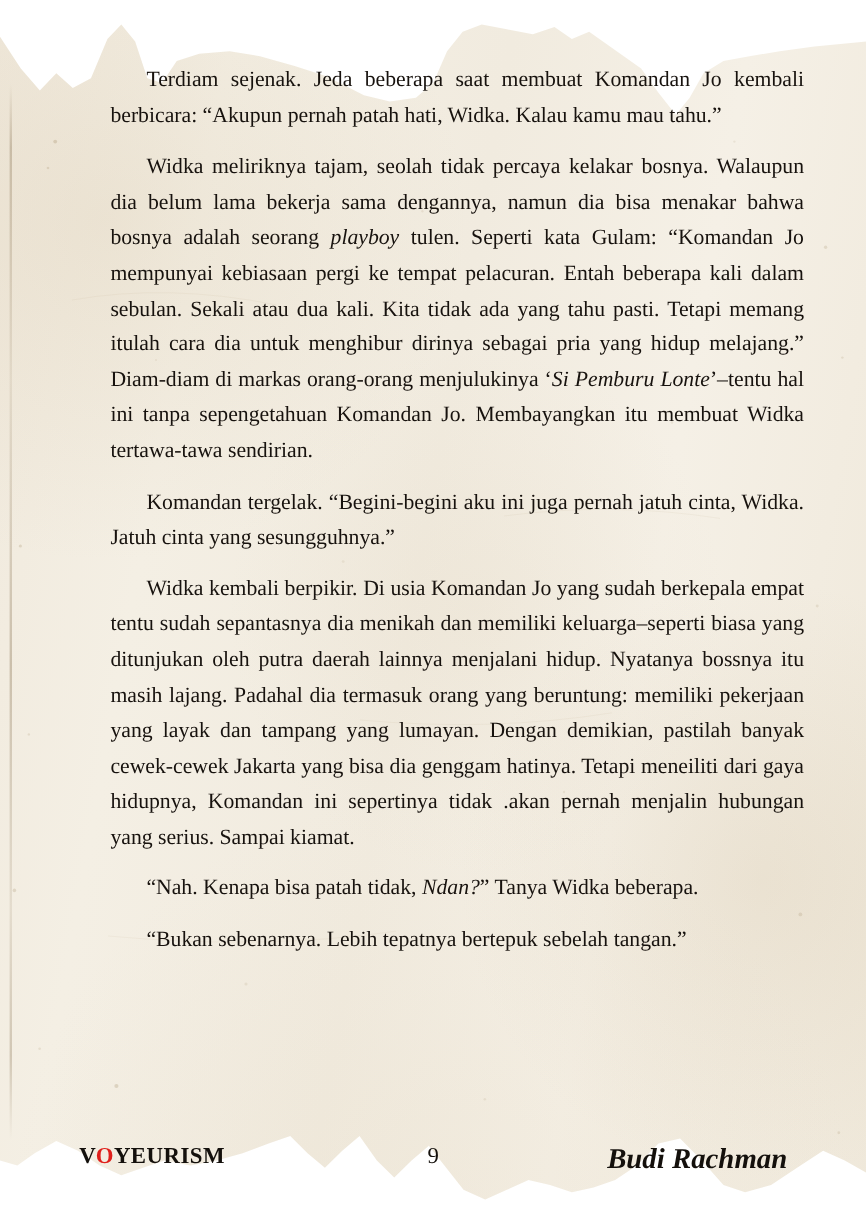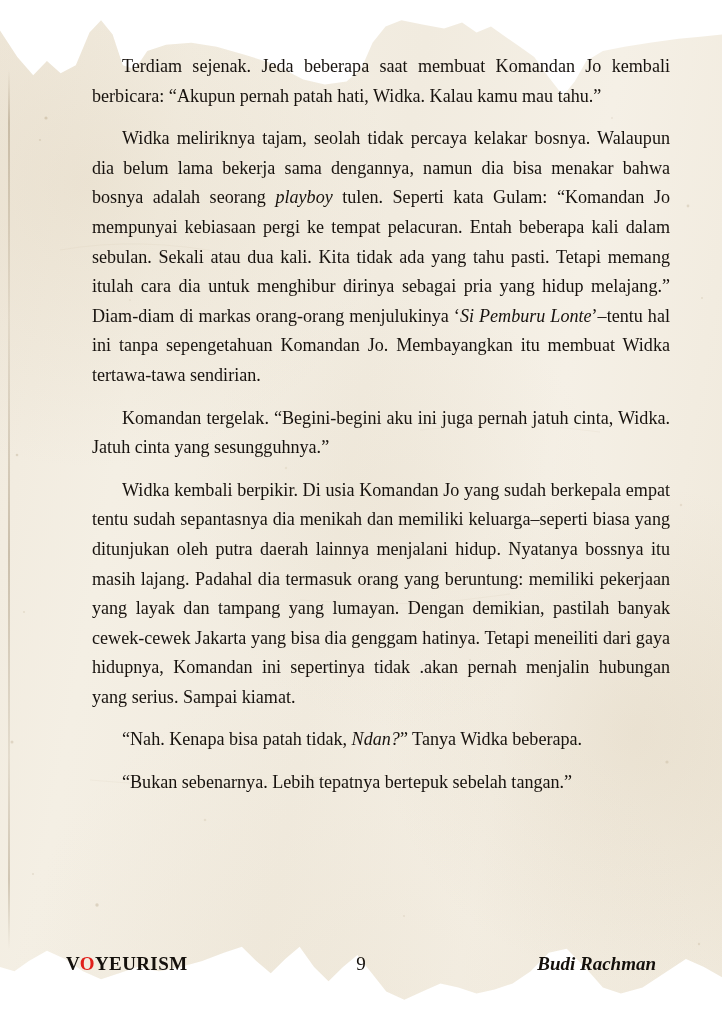--- a/index.html
+++ b/index.html
@@ -194,21 +194,21 @@
     letter-spacing: .4px;
   }
   .foot-title .accent { color: #e0201c; }
   .foot-page {
     position: absolute;
     left: 0; right: 0;
     text-align: center;
     font-size: 19px;
   }
   .foot-author {
-    font-size: 19px;
+    font-size: 24px;
     font-weight: bold;
     font-style: italic;
   }
 </style>
 </head>
 <body>
 
 <div id="page-wrap">
 
   <div class="sheet-shadow"></div>

